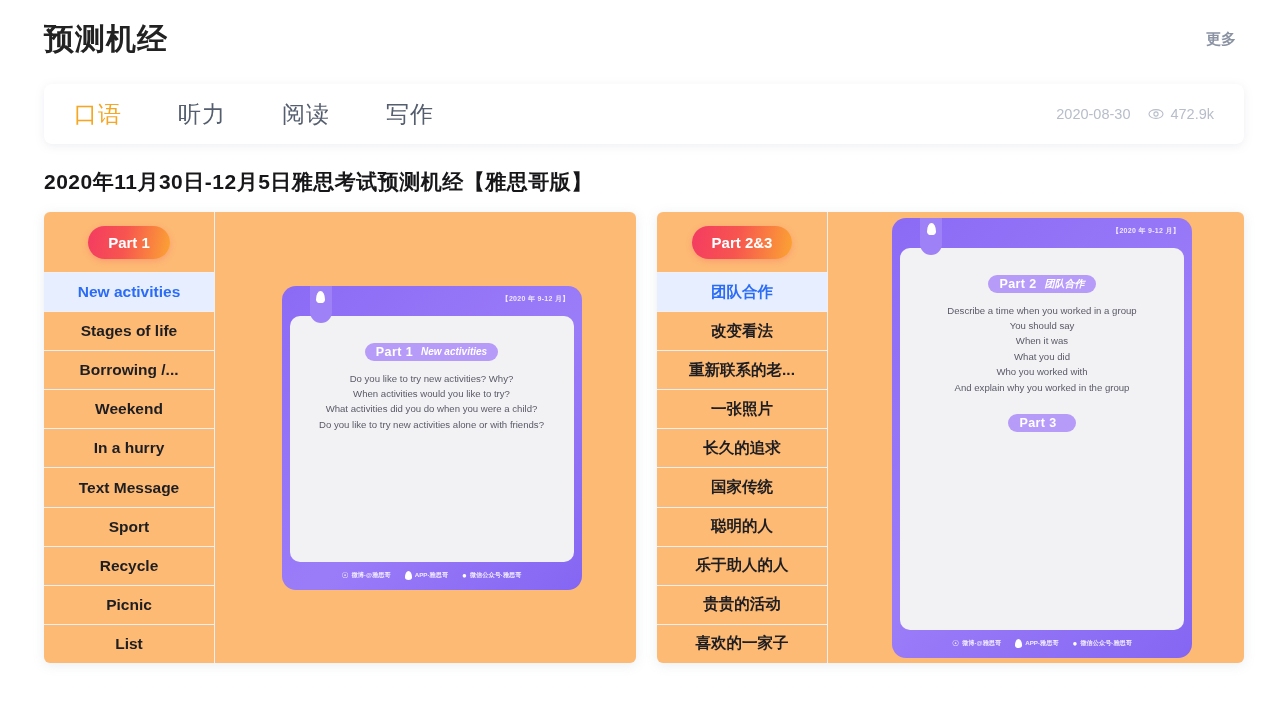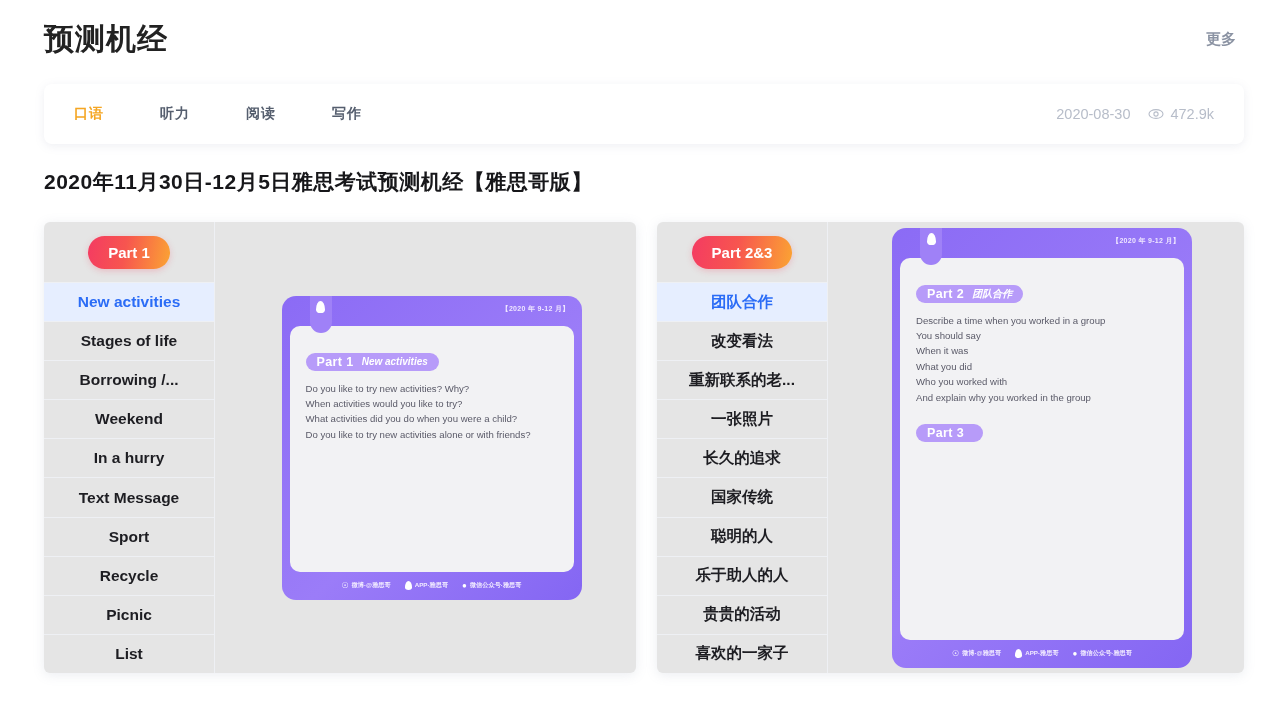--- a/index.html
+++ b/index.html
@@ -31,43 +31,43 @@
   .tabbar {
     position: absolute; left: 44px; top: 84px;
     width: 1200px; height: 60px;
     background: #ffffff;
     border-radius: 8px;
     box-shadow: 0 2px 10px rgba(120,130,160,.13);
     display: flex; align-items: center;
     padding: 0 30px;
   }
   .tab {
-    font-size: 14px; font-weight: bold; color: #555e6e;
+    font-size: 23px; font-weight: normal; color: #555e6e;
     margin-right: 56px; cursor: pointer; letter-spacing: 1px;
   }
   .tab.active { color: #f5a623; }
   .tab-meta {
     margin-left: auto; display: flex; align-items: center;
     color: #b7bdc9; font-size: 14.5px;
   }
   .tab-date { margin-right: 18px; }
   .views { display: flex; align-items: flex-start; gap: 6px; }
   .eye-icon { display: block; }
 
   
   .section-title {
     position: absolute; left: 44px; top: 168px;
     font-size: 21px; font-weight: bold; color: #17171a;
     letter-spacing: .5px;
   }
 
   
   .panel {
-    position: absolute; top: 222px; height: 451px;
-    background: #e5e5e5;
+    position: absolute; top: 212px; height: 451px;
+    background: #fdba74;
     border-radius: 6px;
     box-shadow: 0 2px 12px rgba(130,140,165,.16);
     display: flex;
     overflow: hidden;
     gap: 12px;
   }
   #panel-part1 { left: 44px; width: 592px; }
   #panel-part23 { left: 657px; width: 587px; }
 
   .topic-col {
@@ -108,20 +108,21 @@
   }
 
   
   .qcard {
     background: linear-gradient(135deg, #8b6bf5 0%, #9b7cf8 55%, #8466f3 100%);
     border-radius: 14px;
     position: relative;
     display: flex; flex-direction: column;
     padding: 8px 8px 0 8px;
     color: #fff;
+    text-align: center;
   }
   #card-part1  { width: 300px; height: 304px; }
   #card-part23 { width: 300px; height: 440px; }
 
   .qcard-date {
     position: absolute; right: 12px; top: 8px;
     font-size: 7px; color: #efe6ff; letter-spacing: .3px;
     font-weight: bold;
   }
   .qcard-tab {

